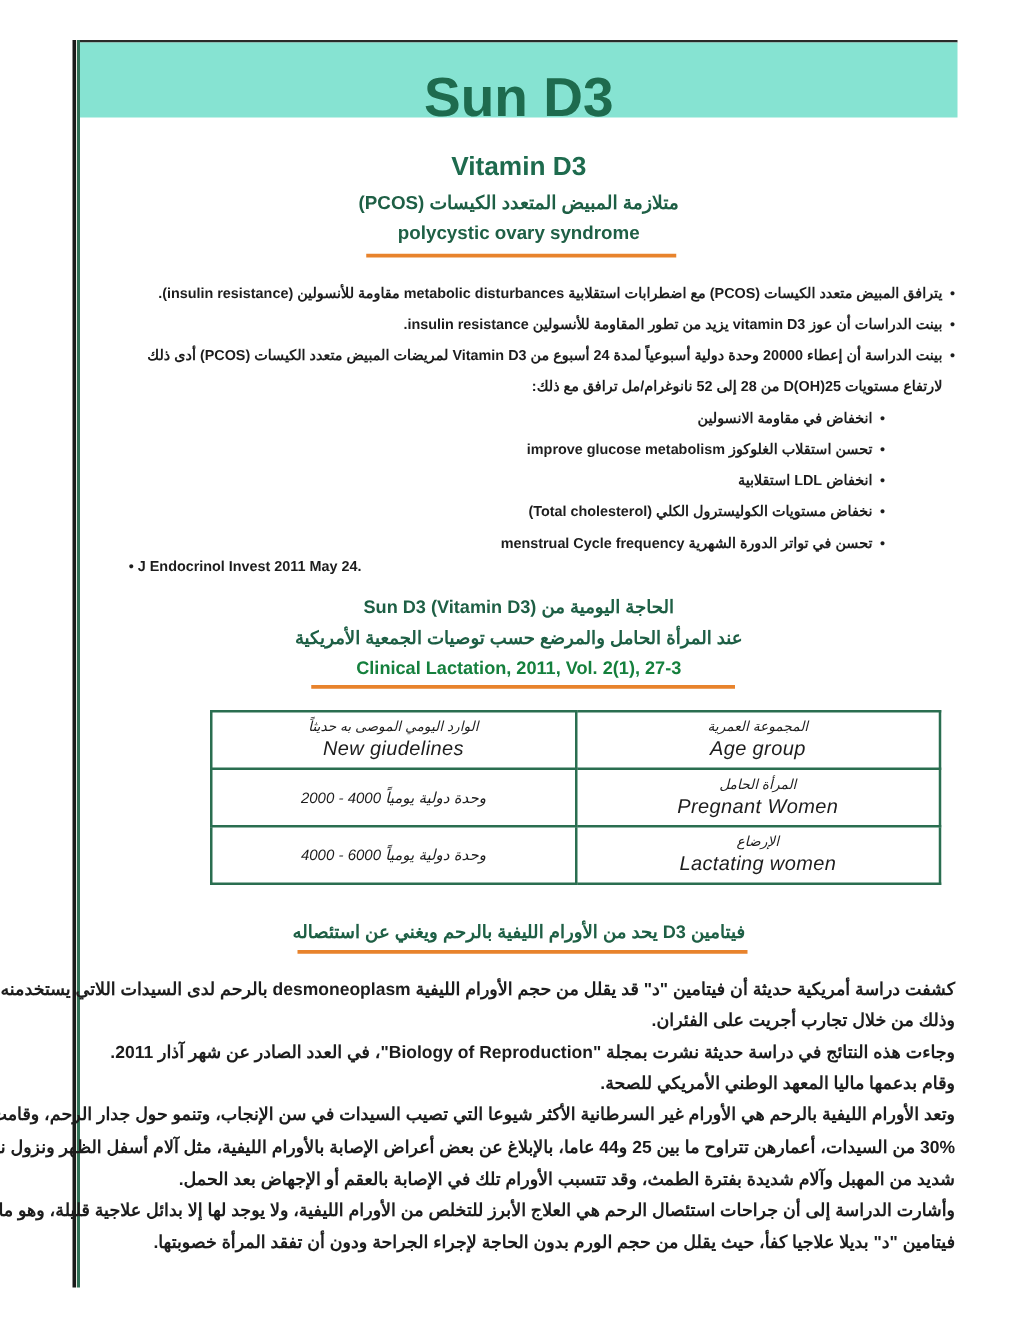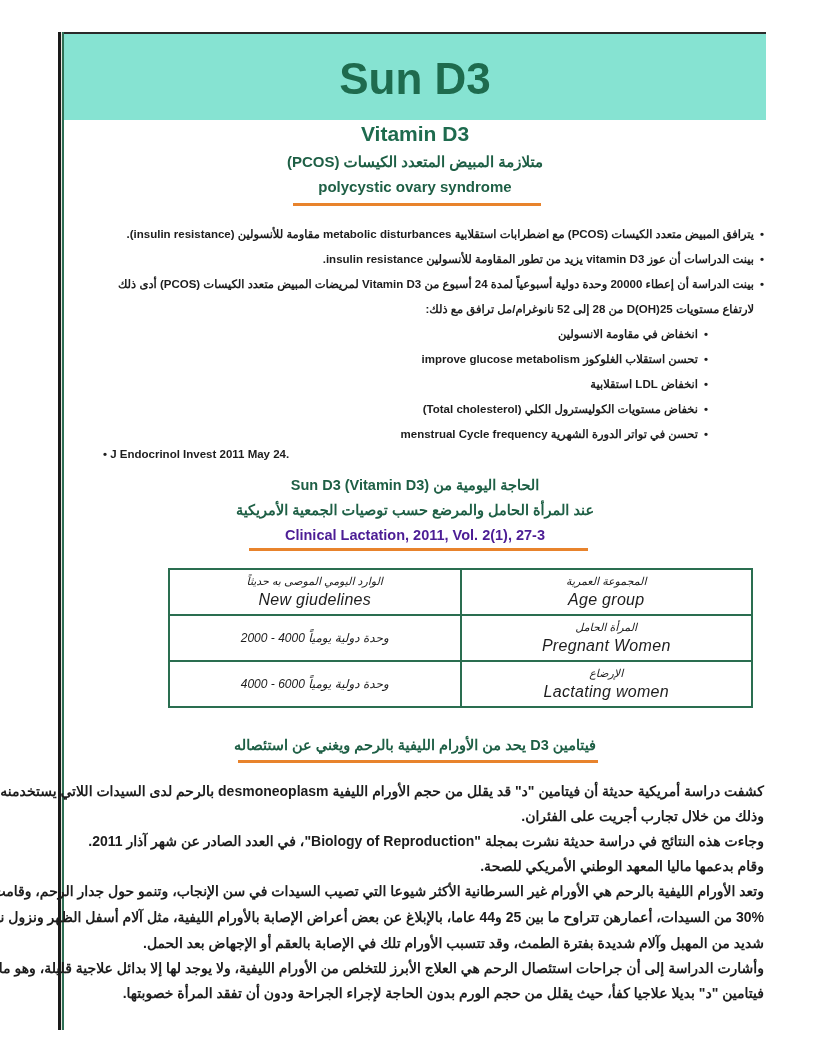--- a/index.html
+++ b/index.html
@@ -2,36 +2,36 @@
 <html><head>
 <meta charset="utf-8">
 <style>
   html, body { margin: 0; padding: 0; background: #ffffff; }
   body { width: 816px; height: 1056px; position: relative; overflow: hidden;
          font-family: "Liberation Sans", sans-serif; color: #1d1d1d; }
   .page { position: absolute; left: 58px; top: 32px; width: 708px; height: 998px; background: #fff; }
   .left-border { position: absolute; left: 58px; top: 32px; width: 6px; height: 998px;
                  background: linear-gradient(to right, #1a1a1a 0 3px, #e8e8e0 3px 4px, #2f6f55 4px 6px); }
   .top-border { position: absolute; left: 64px; top: 32px; width: 702px; height: 2px; background: #2a2a2a; }
-  .banner { position: absolute; left: 64px; top: 34px; width: 702px; height: 86px; background: #86e3d2; }
+  .banner { position: absolute; left: 64px; top: 34px; width: 702px; height: 60px; background: #86e3d2; }
   .banner-title { position: absolute; left: 0; right: 0; top: 20px; text-align: center;
                   font-size: 44px; font-weight: bold; color: #1e6b4e; letter-spacing: 0px; }
   .center { position: absolute; left: 64px; width: 702px; text-align: center; }
   .h-vit { top: 122px; font-size: 21px; font-weight: bold; color: #1e6b4e; }
   .h-ar1 { top: 153px; font-size: 15px; font-weight: bold; color: #1e5f45; direction: rtl; }
   .h-en1 { top: 178px; font-size: 15px; font-weight: bold; color: #1e5f45; }
   .rule { position: absolute; height: 3px; background: #e8832c; }
   .bullet-line { position: absolute; right: 52px; font-size: 11.5px; font-weight: bold; direction: rtl; text-align: right; white-space: nowrap; }
   .bullet-line::before { content: "\2022"; margin-left: 6px; }
   .cont-line { position: absolute; right: 62px; font-size: 11.5px; font-weight: bold; direction: rtl; text-align: right; white-space: nowrap; }
   .sub-line { position: absolute; right: 108px; font-size: 11.5px; font-weight: bold; direction: rtl; text-align: right; white-space: nowrap; }
   .sub-line::before { content: "\2022"; margin-left: 6px; }
   .ref { position: absolute; left: 103px; top: 448px; font-size: 11.5px; font-weight: bold; }
   .h2 { font-size: 14.5px; font-weight: bold; color: #1e5f45; direction: rtl; }
-  .h2en { font-size: 14.5px; font-weight: bold; color: #4c1d95; }
+  .h2en { font-size: 14.5px; font-weight: bold; color: #15803d; }
   table.dose { position: absolute; left: 168px; top: 568px; width: 585px; border-collapse: collapse;
                border: 2px solid #737373; font-style: italic; }
   table.dose td { border: 2px solid #2a6e50; text-align: center; vertical-align: middle; height: 44px;
                   font-size: 11.5px; font-weight: bold; padding: 0; }
   table.dose td .ar { display: block; direction: rtl; font-size: 11px; font-weight: normal; margin-bottom: 3px; }
   table.dose td .en { display: block; font-weight: normal; font-size: 16px; letter-spacing: 0.3px; }
   table.dose td.val { font-weight: normal; font-size: 12px; direction: rtl; margin-top: 24px; }
   .para { position: absolute; right: 52px; font-size: 14px; font-weight: bold; direction: rtl; text-align: right; white-space: nowrap; }
   .para.justify { left: 100px; text-align: justify; text-align-last: justify; }
 </style>

